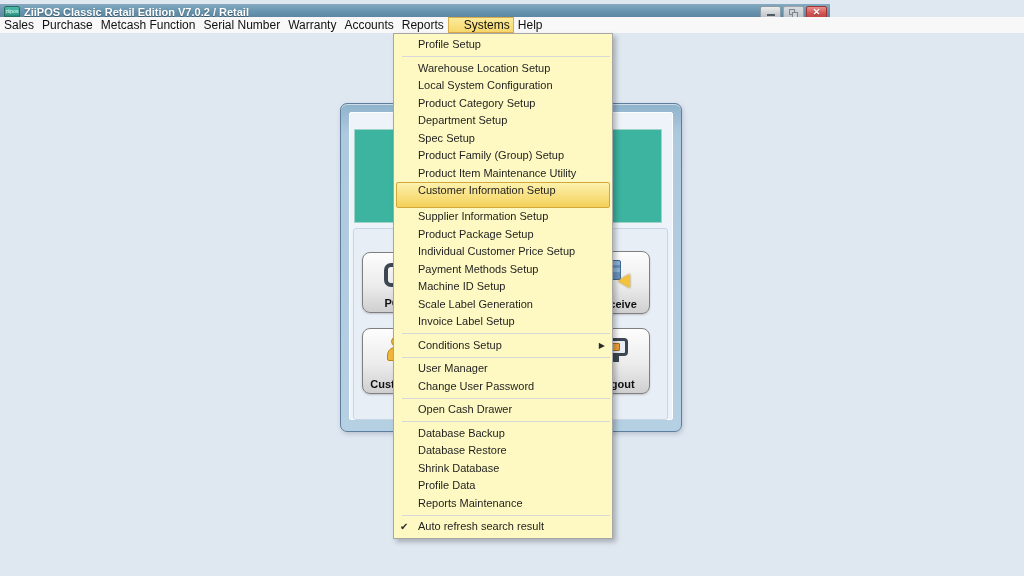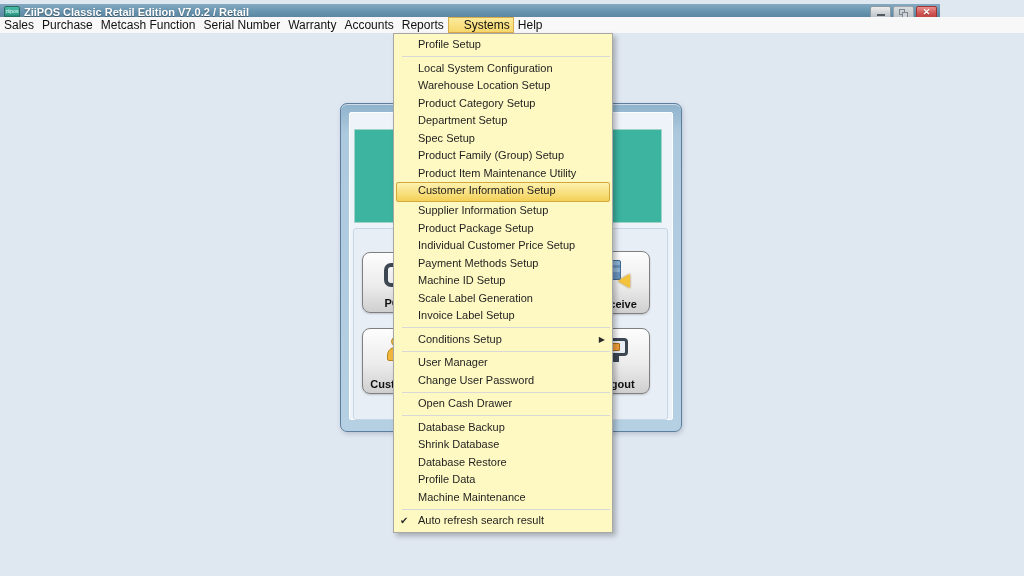--- a/index.html
+++ b/index.html
@@ -1,21 +1,21 @@
 <!DOCTYPE html>
 <html><head>
 <meta charset="utf-8">
 <style>
   * { margin:0; padding:0; box-sizing:border-box; }
   html,body { width:1024px; height:576px; overflow:hidden; }
   body { font-family:"Liberation Sans", sans-serif; position:relative; background:#dfe7f1; }
 
   
   .titlebar {
-    position:absolute; left:0; top:4px; width:940px; height:17px;
+    position:absolute; left:0; top:4px; width:830px; height:17px;
     background:linear-gradient(180deg,#86aac1 0%, #6795b0 45%, #577f9c 100%);
     border-bottom:1px solid #4a708c;
   }
   .app-icon {
     position:absolute; left:4px; top:2px; width:16px; height:13px;
     background:linear-gradient(180deg,#49b9a5 0%, #2f9c89 70%, #1d4f46 100%);
     border:1px solid #2a6d60; border-radius:2px;
     color:#eafff9; font-size:5px; line-height:9px; text-align:center; overflow:hidden;
   }
   .win-title {
@@ -95,21 +95,21 @@
 
   
   .dropdown {
     position:absolute; left:393px; top:33px; width:220px;
     background:#fef9c3; border:1px solid #a7a7a7;
     box-shadow:3px 3px 5px rgba(0,0,0,.25);
     padding:2px 0; z-index:10; font-size:11px; color:#1e1e1e;
   }
   .mi { position:relative; height:17.5px; line-height:17.5px; padding-left:24px; white-space:nowrap; cursor:default; }
   .mi.hl {
-    margin:0 2px; height:20px; line-height:15.5px; padding-left:21px;
+    margin:0 2px; height:26px; line-height:15.5px; padding-left:21px;
     border:1px solid #d2a73c; border-radius:2px;
     background:linear-gradient(180deg,#fdf2ae 0%, #f9e184 50%, #f3d158 100%);
   }
   .msep { height:1px; background:#d8d8d8; margin:2.5px 2px 2.5px 8px; }
   .mi .check { position:absolute; left:6px; top:0; font-size:10px; color:#2b2b2b; }
   .mi .sub-arrow { position:absolute; right:7px; top:0; font-size:8px; color:#2b2b2b; }
 </style>
 </head>
 <body>
 
@@ -177,22 +177,22 @@
         <span class="lbl">Logout</span>
       </div>
 
     </div>
   </div>
 </div>
 
 <div class="dropdown">
   <div class="mi">Profile Setup</div>
   <div class="msep"></div>
+  <div class="mi">Warehouse Location Setup</div>
   <div class="mi">Local System Configuration</div>
-  <div class="mi">Warehouse Location Setup</div>
   <div class="mi">Product Category Setup</div>
   <div class="mi">Department Setup</div>
   <div class="mi">Spec Setup</div>
   <div class="mi">Product Family (Group) Setup</div>
   <div class="mi">Product Item Maintenance Utility</div>
   <div class="mi hl">Customer Information Setup</div>
   <div class="mi">Supplier Information Setup</div>
   <div class="mi">Product Package Setup</div>
   <div class="mi">Individual Customer Price Setup</div>
   <div class="mi">Payment Methods Setup</div>
@@ -204,22 +204,22 @@
     <span>Conditions Setup</span>
     <span class="sub-arrow">▶</span>
   </div>
   <div class="msep"></div>
   <div class="mi">User Manager</div>
   <div class="mi">Change User Password</div>
   <div class="msep"></div>
   <div class="mi">Open Cash Drawer</div>
   <div class="msep"></div>
   <div class="mi">Database Backup</div>
+  <div class="mi">Database Restore</div>
   <div class="mi">Shrink Database</div>
-  <div class="mi">Database Restore</div>
   <div class="mi">Profile Data</div>
-  <div class="mi">Machine Maintenance</div>
+  <div class="mi">Reports Maintenance</div>
   <div class="msep"></div>
   <div class="mi">
     <span class="check">✔</span>
     <span>Auto refresh search result</span>
   </div>
 </div>
 
 </body></html>

